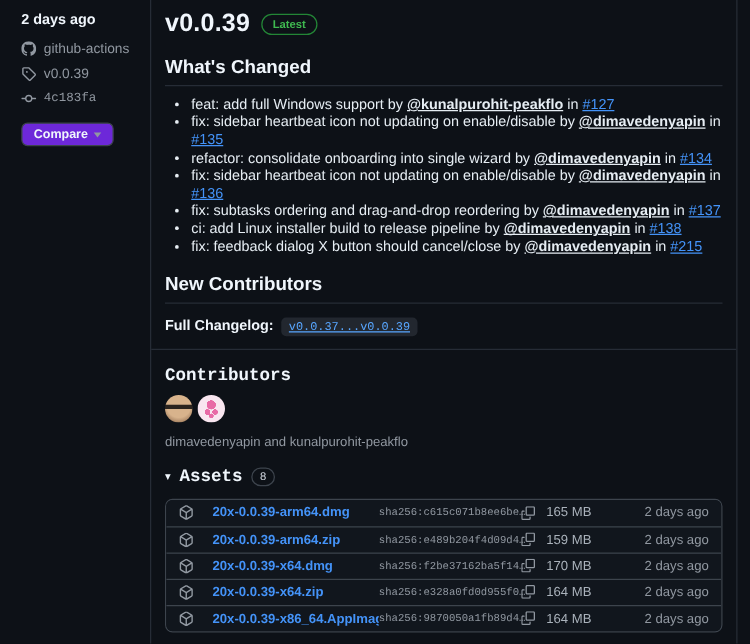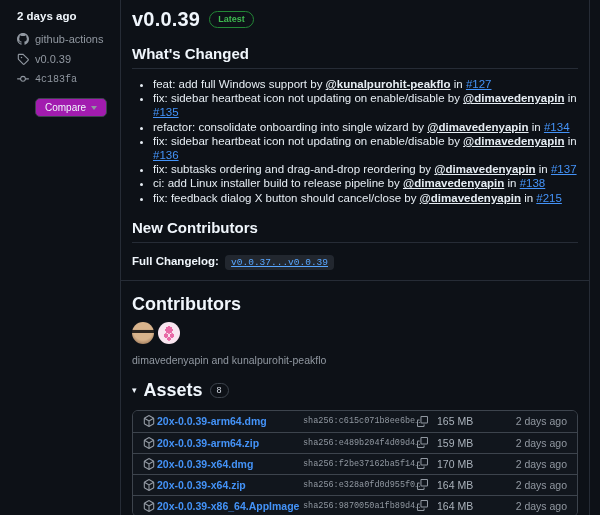--- a/index.html
+++ b/index.html
@@ -14,22 +14,22 @@
   a { cursor: pointer; }
   .mono { font-family: "Liberation Mono", "DejaVu Sans Mono", monospace; }
 
   
   .sidebar { position: absolute; left: 0; top: 0; width: 120px; padding: 10px 6px 0 17px; }
   .timestamp { font-size: 11.5px; font-weight: 700; color: #f0f6fc; margin-bottom: 11px; }
   .side-item { display: flex; align-items: center; gap: 6px; color: #9198a1; font-size: 11px; margin-bottom: 8px; white-space: nowrap; }
   .side-item svg { width: 12px; height: 12px; fill: #9198a1; flex: none; }
   .compare-btn {
     margin-top: 5px; display: inline-flex; align-items: center; gap: 5px;
-    background: #a21caf; border: 1px solid #3d444d; border-radius: 5px;
-    color: #f0f6fc; font-size: 10px; font-weight: 400; padding: 3px 9px; cursor: pointer; margin-left: 18px;
+    background: #6d28d9; border: 1px solid #3d444d; border-radius: 5px;
+    color: #f0f6fc; font-size: 10px; font-weight: 700; padding: 3px 9px; cursor: pointer;
   }
   .caret-down { width: 0; height: 0; border-left: 3px solid transparent; border-right: 3px solid transparent; border-top: 4px solid #9198a1; }
 
   
   .card {
     position: absolute; left: 120px; top: 0; width: 470px; height: 515px;
     border-left: 1px solid #262c36; border-right: 1px solid #262c36;
   }
   .card-body { padding: 8px 11px 0 11px; }
   .release-header { display: flex; align-items: center; gap: 9px; }
@@ -49,21 +49,21 @@
   .changelog { margin-top: 12px; font-size: 11.5px; color: #f0f6fc; }
   .changelog .label { font-weight: 700; }
   .changelog a.chip {
     font-family: "Liberation Mono", "DejaVu Sans Mono", monospace;
     font-size: 9.5px; color: #58a6ff; background: rgba(101,108,118,0.25);
     padding: 2px 6px; border-radius: 4px; text-decoration: underline; margin-left: 3px;
   }
 
   
   .footer { border-top: 1px solid #262c36; margin-top: 12px; padding: 13px 11px 0 11px; }
-  .contrib-heading, .assets-title { font-size: 18px; font-weight: 700; color: #f0f6fc; }
+  .contrib-heading, .assets-title { font-size: 14px; font-weight: 700; color: #f0f6fc; font-family: Liberation Mono, monospace; }
   .avatars { display: flex; gap: 4px; margin-top: 7px; }
   .avatar { width: 22px; height: 22px; border-radius: 50%; cursor: pointer; flex: none; }
   .avatar-1 {
     background:
       linear-gradient(180deg, transparent 34%, #2b241f 36%, #2b241f 50%, transparent 52%),
       radial-gradient(circle at 50% 38%, #d8b38c 0 55%, #8f6b4e 90%);
   }
   .avatar-2 {
     background:
       radial-gradient(circle at 50% 36%, #e86aa6 0 20%, transparent 21%),
@@ -80,21 +80,21 @@
     padding: 1px 6px; color: #d1d7e0; line-height: 11px;
   }
   .assets-table { margin-top: 9px; border: 1px solid #3d444d; border-radius: 6px; overflow: hidden; }
   .asset-row {
     display: flex; align-items: center; padding: 4px 10px;
     background: #11161d; border-top: 1px solid #3d444d; height: 21px; white-space: nowrap;
   }
   .asset-row:first-child { border-top: none; }
   .asset-icon { display: flex; flex: none; }
   .asset-icon svg { width: 12px; height: 12px; fill: #9198a1; }
-  .asset-main { flex: 1; display: flex; align-items: center; gap: 2px; overflow: hidden; }
+  .asset-main { flex: 1; display: flex; align-items: center; gap: 15px; overflow: hidden; }
   a.asset-name { color: #4493f8; font-weight: 700; font-size: 10.5px; text-decoration: none; }
   .asset-sha { width: 114px; font-size: 8.5px; color: #9198a1; text-align: left; flex: none; }
   .copy-btn { width: 20px; flex: none; display: flex; cursor: pointer; }
   .copy-btn svg { width: 11px; height: 11px; fill: #9198a1; }
   .asset-size { width: 50px; text-align: left; font-size: 10.5px; color: #aab2bb; flex: none; }
   .asset-date { width: 80px; text-align: right; font-size: 10.5px; color: #9198a1; flex: none; }
 </style>
 </head>
 <body>
 

